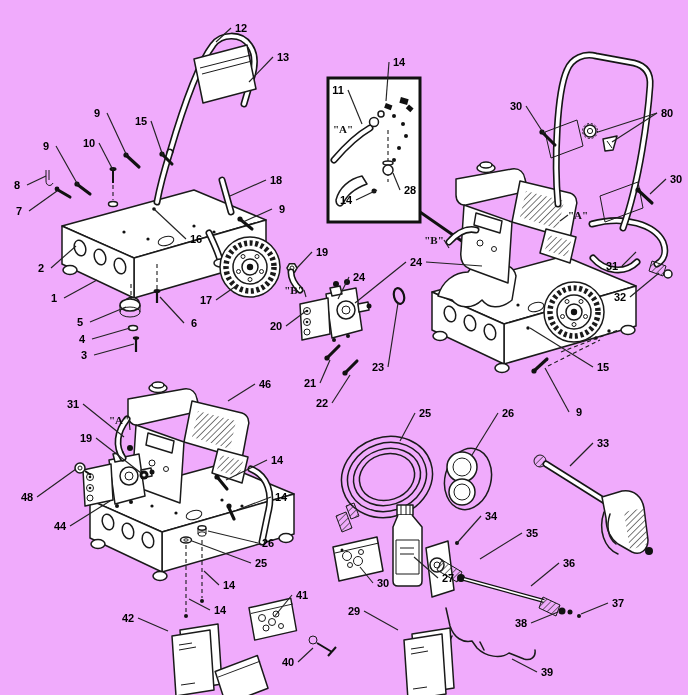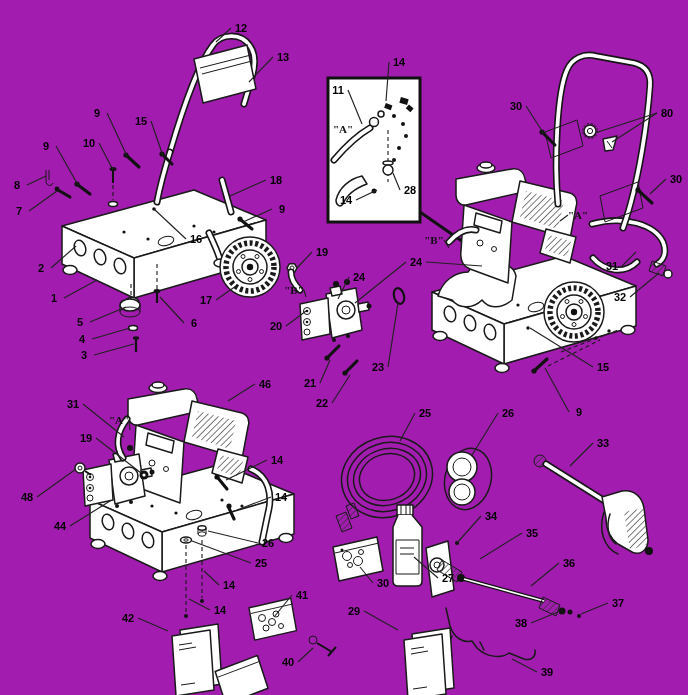--- a/index.html
+++ b/index.html
@@ -1,16 +1,16 @@
 <!DOCTYPE html>
 <html><head>
 <meta charset="utf-8">
 <style>
   html,body{margin:0;padding:0;background:#fff;}
-  .stage{position:relative;width:688px;height:695px;background:#a21caf;overflow:hidden;
+  .stage{position:relative;width:688px;height:695px;background:#f0abfc;overflow:hidden;
          font-family:"Liberation Sans",sans-serif;}
   svg{display:block}
   .s  {stroke:#1a1a1a;fill:none;stroke-width:1.5;stroke-linejoin:round;stroke-linecap:round}
   .s1 {stroke:#1a1a1a;fill:none;stroke-width:1;stroke-linejoin:round}
   .sf {stroke:#1a1a1a;fill:#ffffff;stroke-width:1.5;stroke-linejoin:round}
   .sd {stroke:#1a1a1a;fill:none;stroke-width:1.1;stroke-dasharray:4 3}
   .fk {fill:#111;stroke:none}
   .to {stroke:#161616;stroke-width:7;fill:none;stroke-linecap:round}
   .ti {stroke:#ffffff;stroke-width:3.8;fill:none;stroke-linecap:round}
   .bolt{stroke:#111;stroke-width:3.1;stroke-linecap:round}

